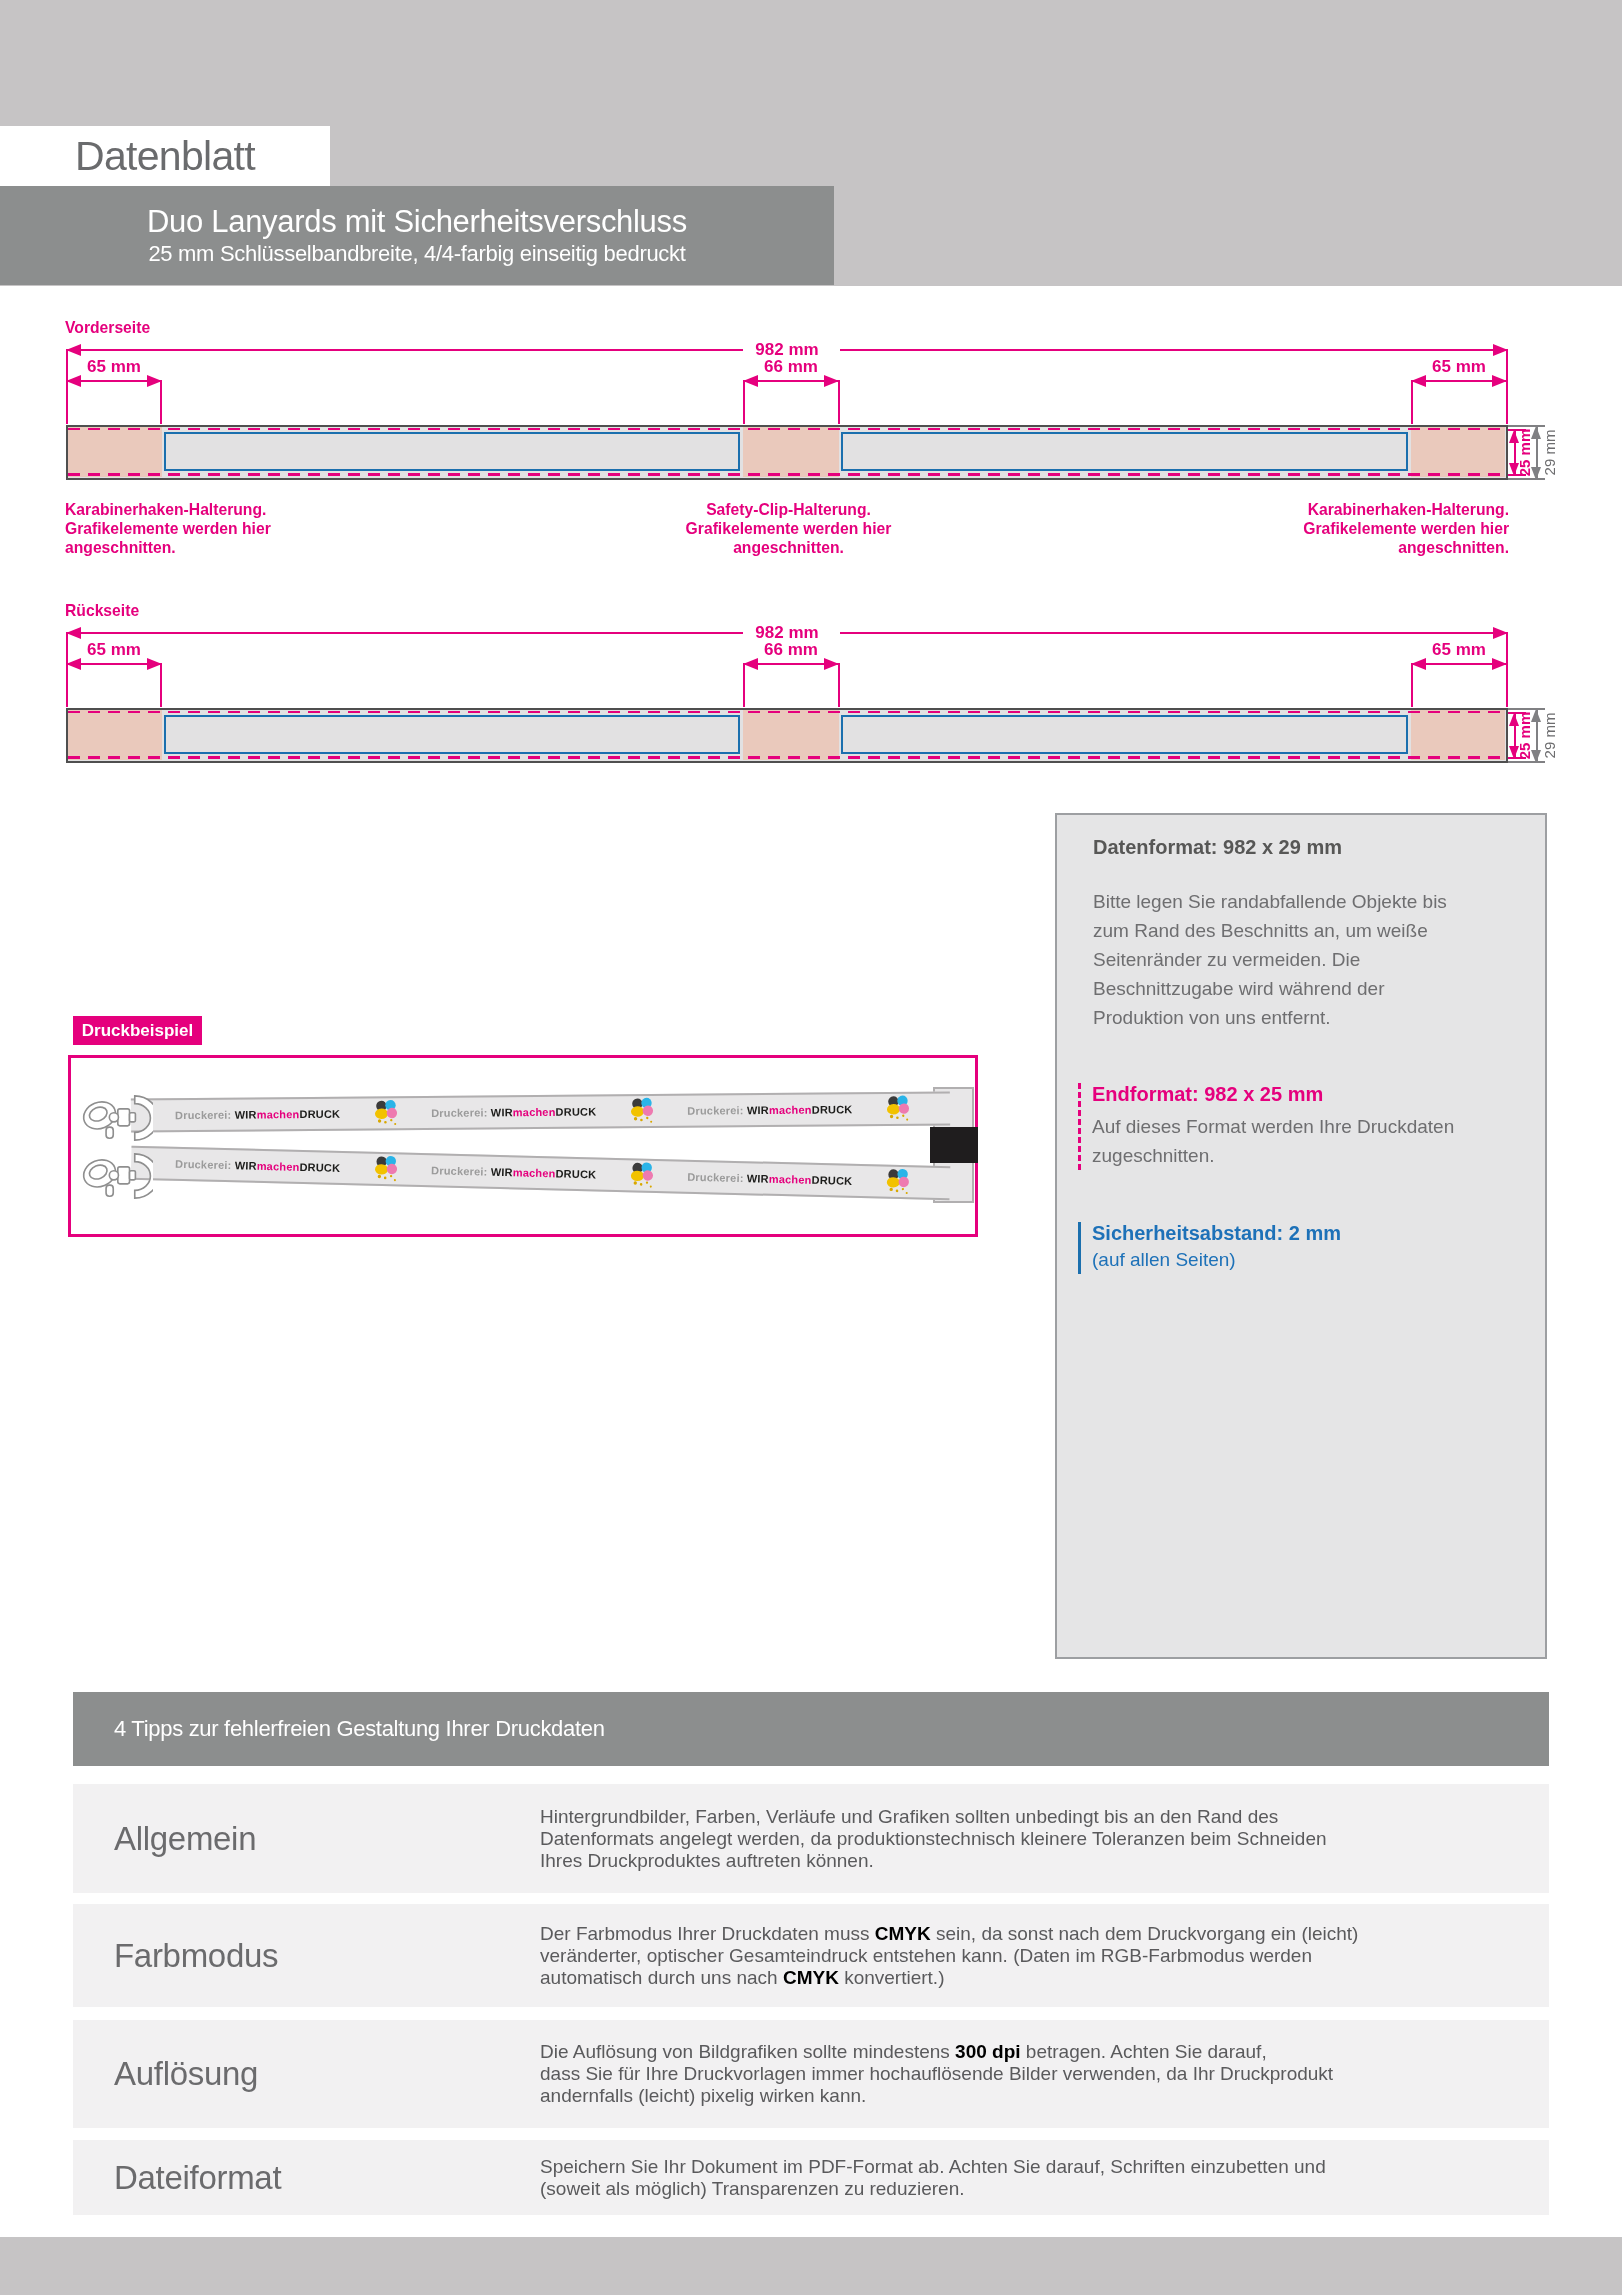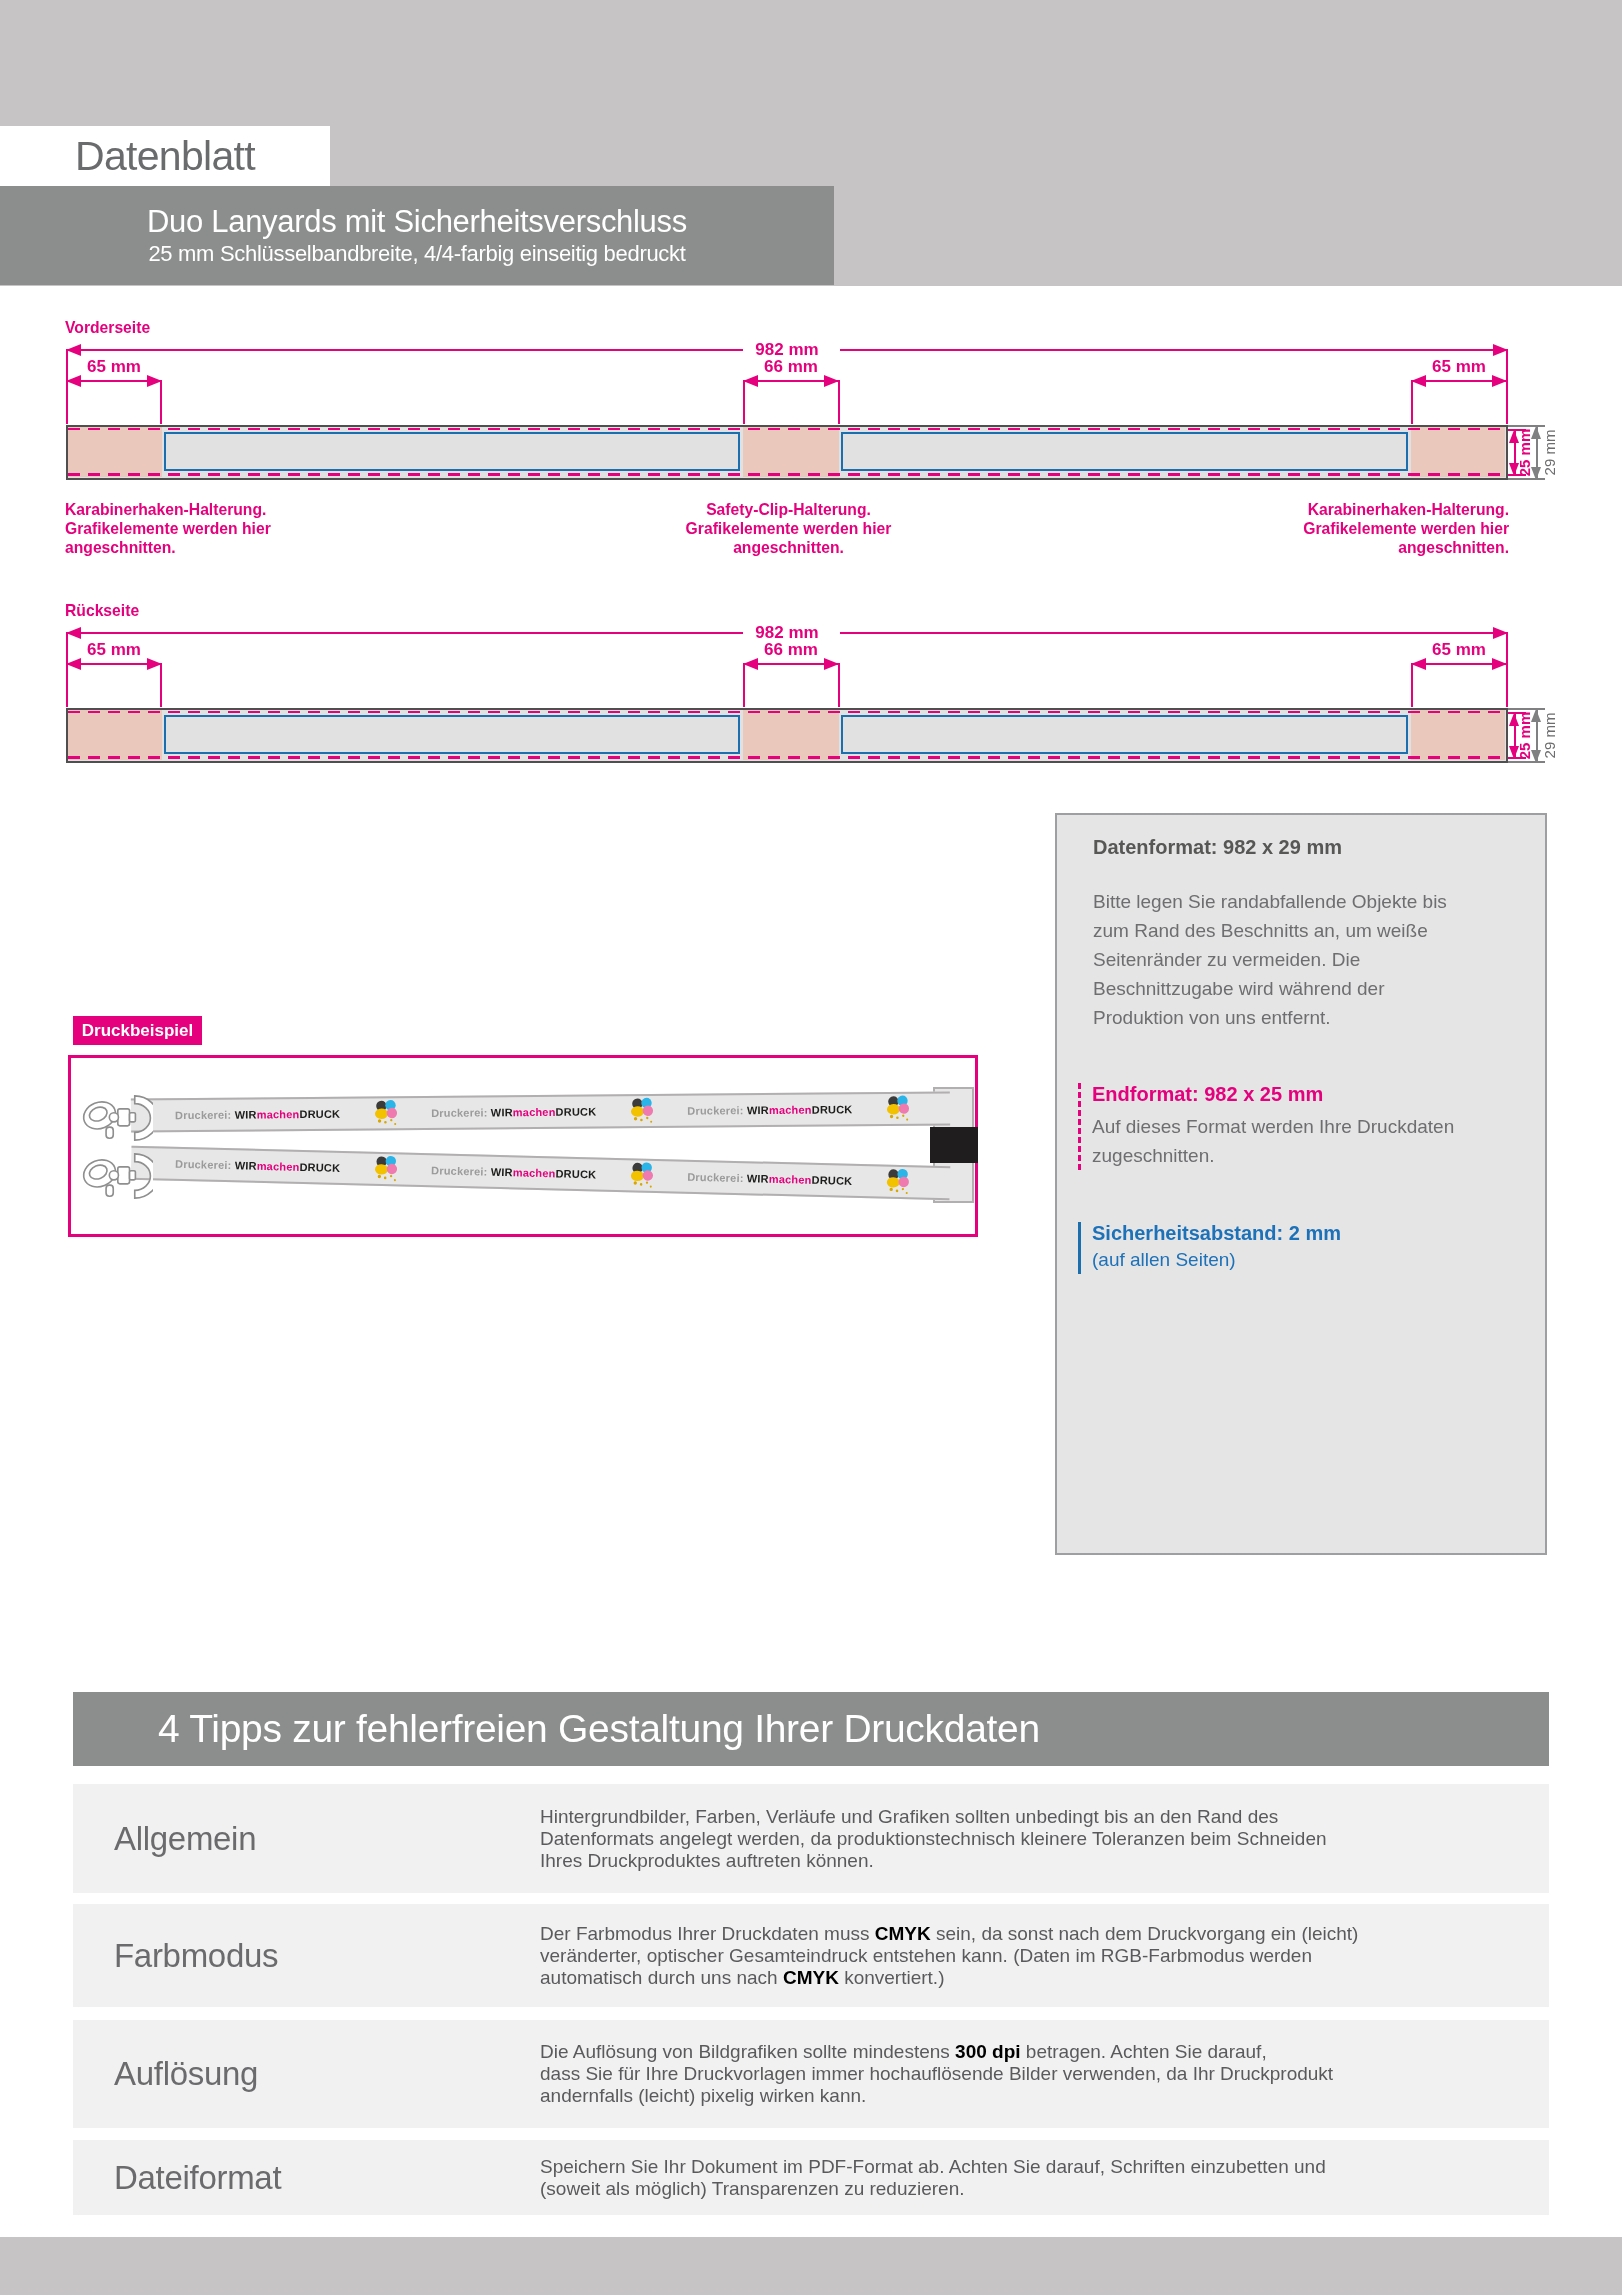--- a/index.html
+++ b/index.html
@@ -76,37 +76,37 @@
         display:flex;align-items:center;justify-content:space-between;padding:0 39px 0 44px;}
   .lanyard-strap.s-top{top:37px;transform:rotate(-0.5deg);}
   .lanyard-strap.s-bot{top:98px;transform:rotate(1.45deg);}
   .brand{font-size:11px;font-weight:bold;letter-spacing:0.2px;white-space:nowrap;}
   .brand .g{color:#9b9b9b;}
   .brand .k{color:#1d1d1b;}
   .brand .m{color:var(--mag);}
   .hook{position:absolute;z-index:4;}
 
   
-  .infobox{position:absolute;left:1055px;top:813px;width:492px;height:742px;box-sizing:border-box;
+  .infobox{position:absolute;left:1055px;top:813px;width:492px;height:846px;box-sizing:border-box;
         background:#e5e5e6;border:2px solid #9d9fa2;}
   .infobox .inner{padding:21px 19.6px 0 36px;}
   .ib-h{font-size:20px;font-weight:bold;color:var(--inkdark);line-height:23.6px;}
   .ib-p{font-size:19px;color:var(--ink);line-height:29px;white-space:pre-line;}
   .ib-p .b{font-weight:bold;color:var(--inkdark);}
   .sec{margin-left:-15px;padding-left:11px;}
   .sec-end{border-left:3.9px dashed var(--mag);margin-top:51px;}
   .sec-end .ib-h{color:var(--mag);}
   .sec-safe{border-left:3.9px solid var(--bblue);margin-top:52px;}
   .sec-safe .ib-h{color:var(--blue);}
   .ib-sub{font-size:19px;color:var(--blue);line-height:29px;}
 
   
   .tips-bar{position:absolute;left:73px;top:1692px;width:1476px;height:74px;background:var(--boxgray);
         display:flex;align-items:center;}
-  .tips-bar span{font-size:39px;color:#fff;letter-spacing:-0.3px;padding-left:41px;margin-left:44px;}
+  .tips-bar span{font-size:22px;color:#fff;letter-spacing:-0.3px;padding-left:41px;}
   .tip-row{position:absolute;left:73px;width:1476px;background:#f2f1f2;}
   .tip-label{position:absolute;left:41px;top:50%;transform:translateY(-50%);
         font-size:33px;color:#6b6b6d;letter-spacing:-0.3px;}
   .tip-body{position:absolute;left:459px;right:26px;top:50%;transform:translateY(-50%);
         font-size:19px;color:#5a5a5c;line-height:22px;white-space:pre-line;margin-left:8px;}
   .tip-body .b{font-weight:bold;color:#000000;}
 </style>
 </head>
 <body>
 

